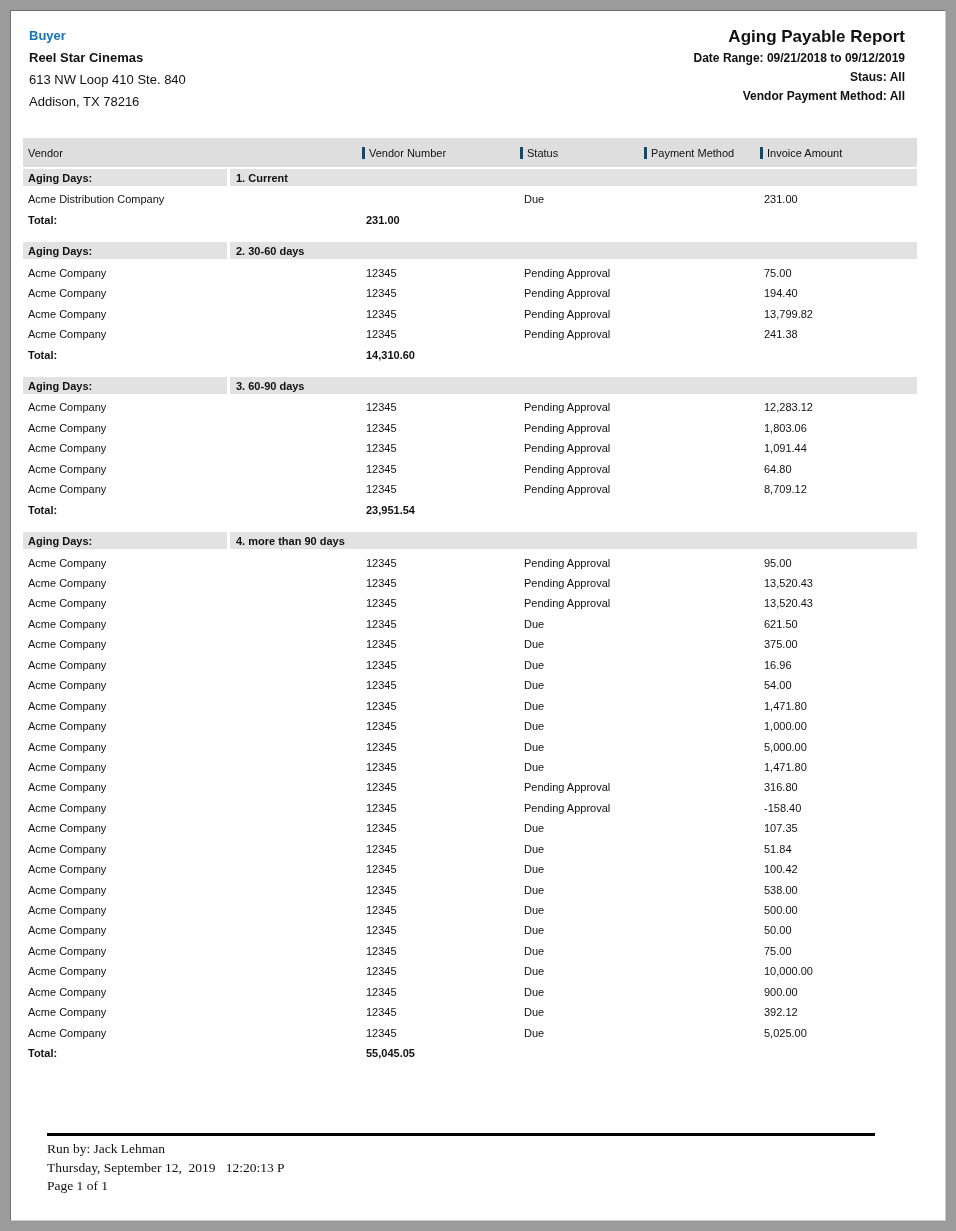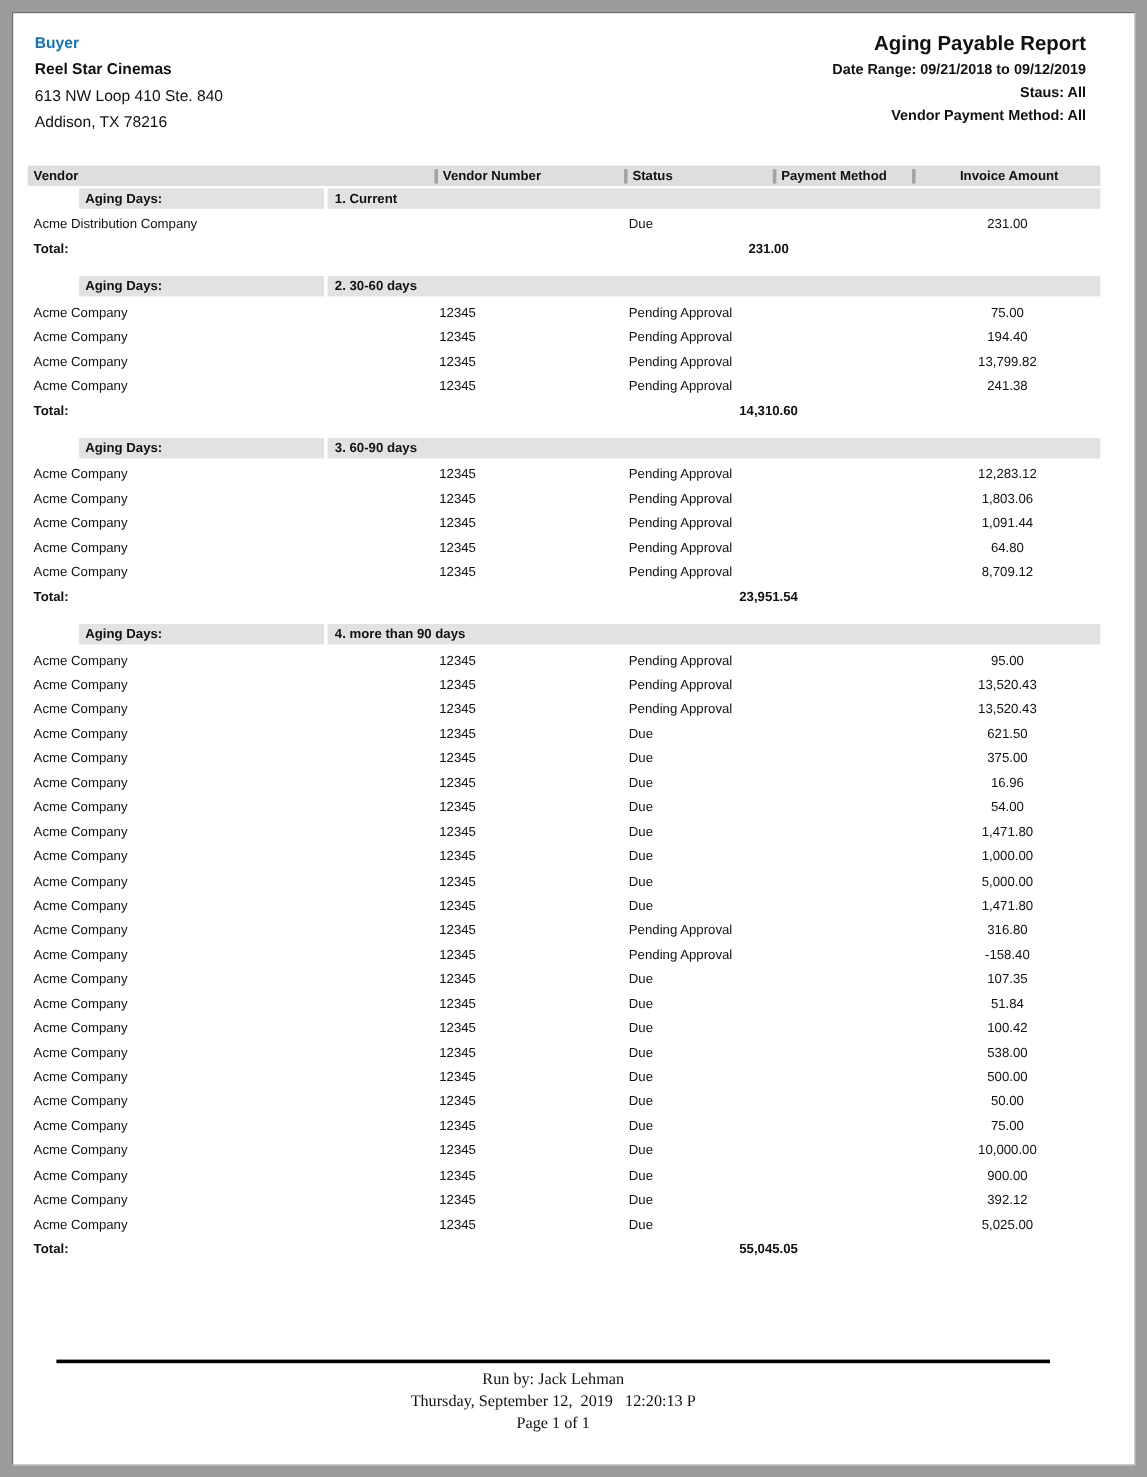--- a/index.html
+++ b/index.html
@@ -33,50 +33,50 @@
   .report-title { font-size: 17px; font-weight: bold; line-height: 24px; }
   .report-filter { font-size: 12px; font-weight: bold; line-height: 19px; }
   
   .report-table { margin: 25px 28px 0 12px; font-size: 11px; }
   .row { display: flex; align-items: center; }
   .c { box-sizing: border-box; padding-left: 4px; white-space: nowrap; overflow: hidden; }
   .c1 { width: 339px; padding-left: 5px; }
   .c2 { width: 158px; }
   .c3 { width: 124px; }
   .c4 { width: 116px; }
-  .c5 { flex: 1; text-align: center; padding-right: 2px; }
+  .c5 { flex: 1; text-align: left; padding-right: 2px; }
   .thead {
     background: #dedede;
-    height: 17px;
-    font-weight: bold;
+    height: 29px;
+    font-weight: normal;
     margin-bottom: 2px;
   }
-  .thead .c + .c { border-left: 3px solid #a3a3a3; }
+  .thead .c + .c { border-left: 3px solid #0c4a6e; }
   .band { height: 17px; font-weight: bold; margin-bottom: 3px; }
   .band-label {
     width: 204px; background: #e2e2e2;
     box-sizing: border-box; padding-left: 5px;
-    display: flex; align-items: center; height: 100%; margin-left: 43px;
+    display: flex; align-items: center; height: 100%;
   }
   .band-period {
     flex: 1; background: #e2e2e2; margin-left: 3px;
     box-sizing: border-box; padding-left: 6px;
     display: flex; align-items: center; height: 100%;
   }
   .drow { height: 20.45px; }
   .trow { height: 21px; font-weight: bold; }
   .section { margin-bottom: 12px; }
   .report-total-row { height: 21px; font-weight: bold; margin-top: 4px; }
   
   .footer { position: absolute; left: 36px; right: 70px; top: 1122px; }
   .footer-line { border-top: 3px solid #000; margin-bottom: 4px; }
   .footer-text {
     font-family: "Liberation Serif", serif;
     font-size: 13.5px; line-height: 18.5px;
-    text-align: center; white-space: pre;
+    text-align: left; white-space: pre;
   }
 </style>
 </head>
 <body>
 
 <div class="page">
 
   <div class="top">
     <div class="buyer-block">
       <div class="buyer-label" style="color: rgb(18, 116, 187);">Buyer</div>

